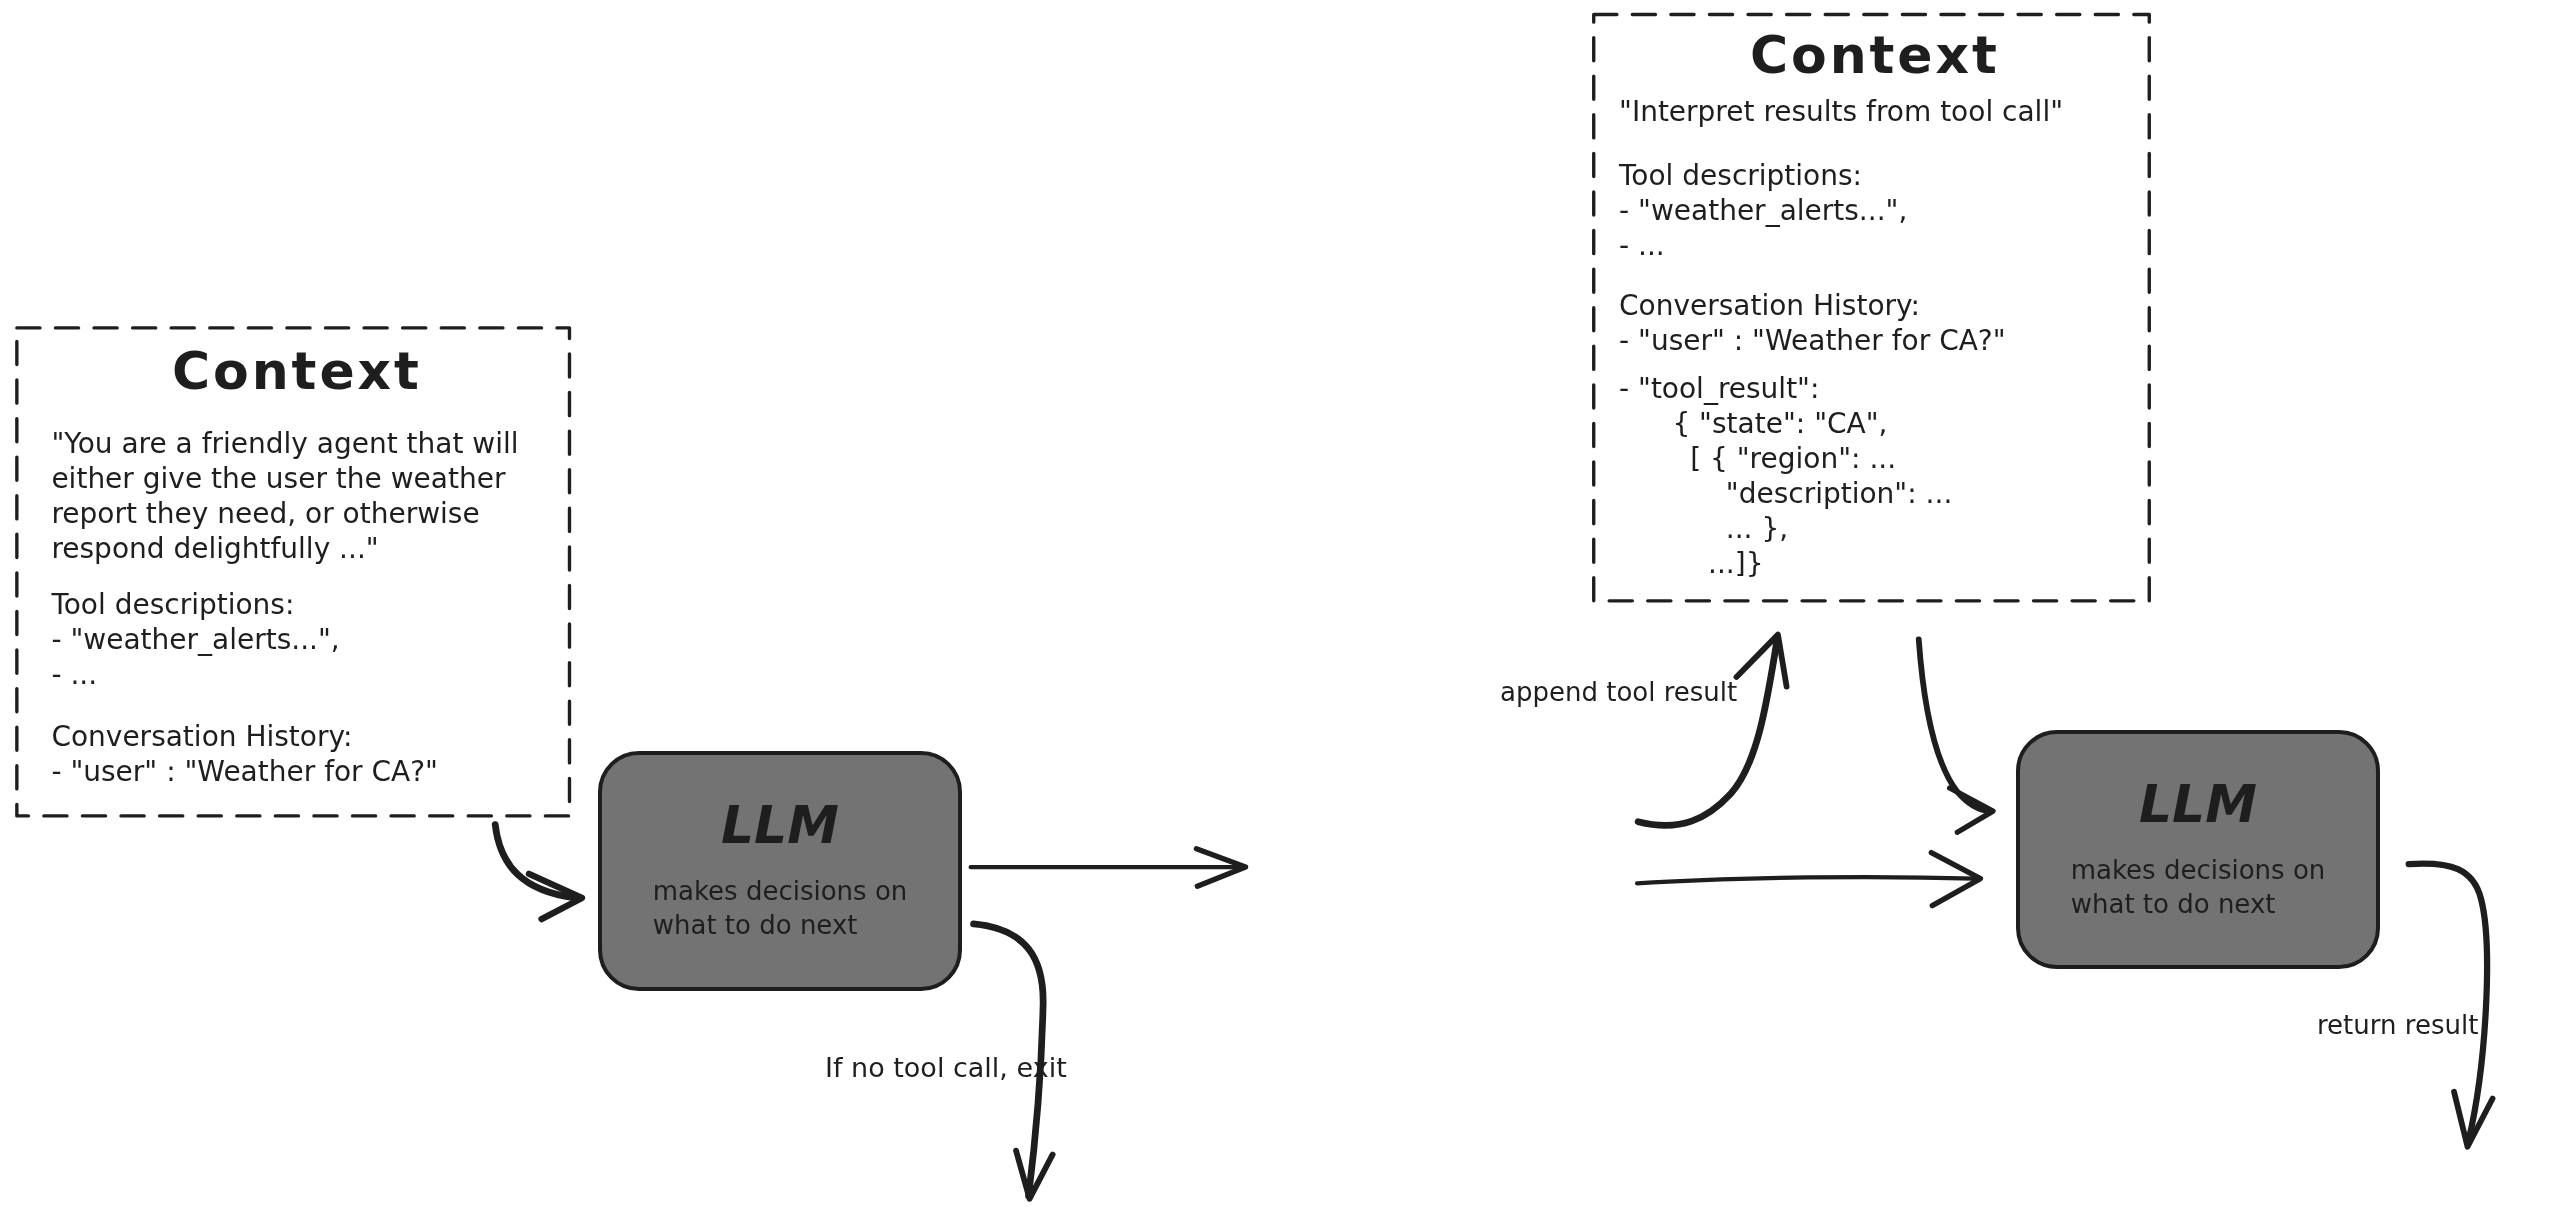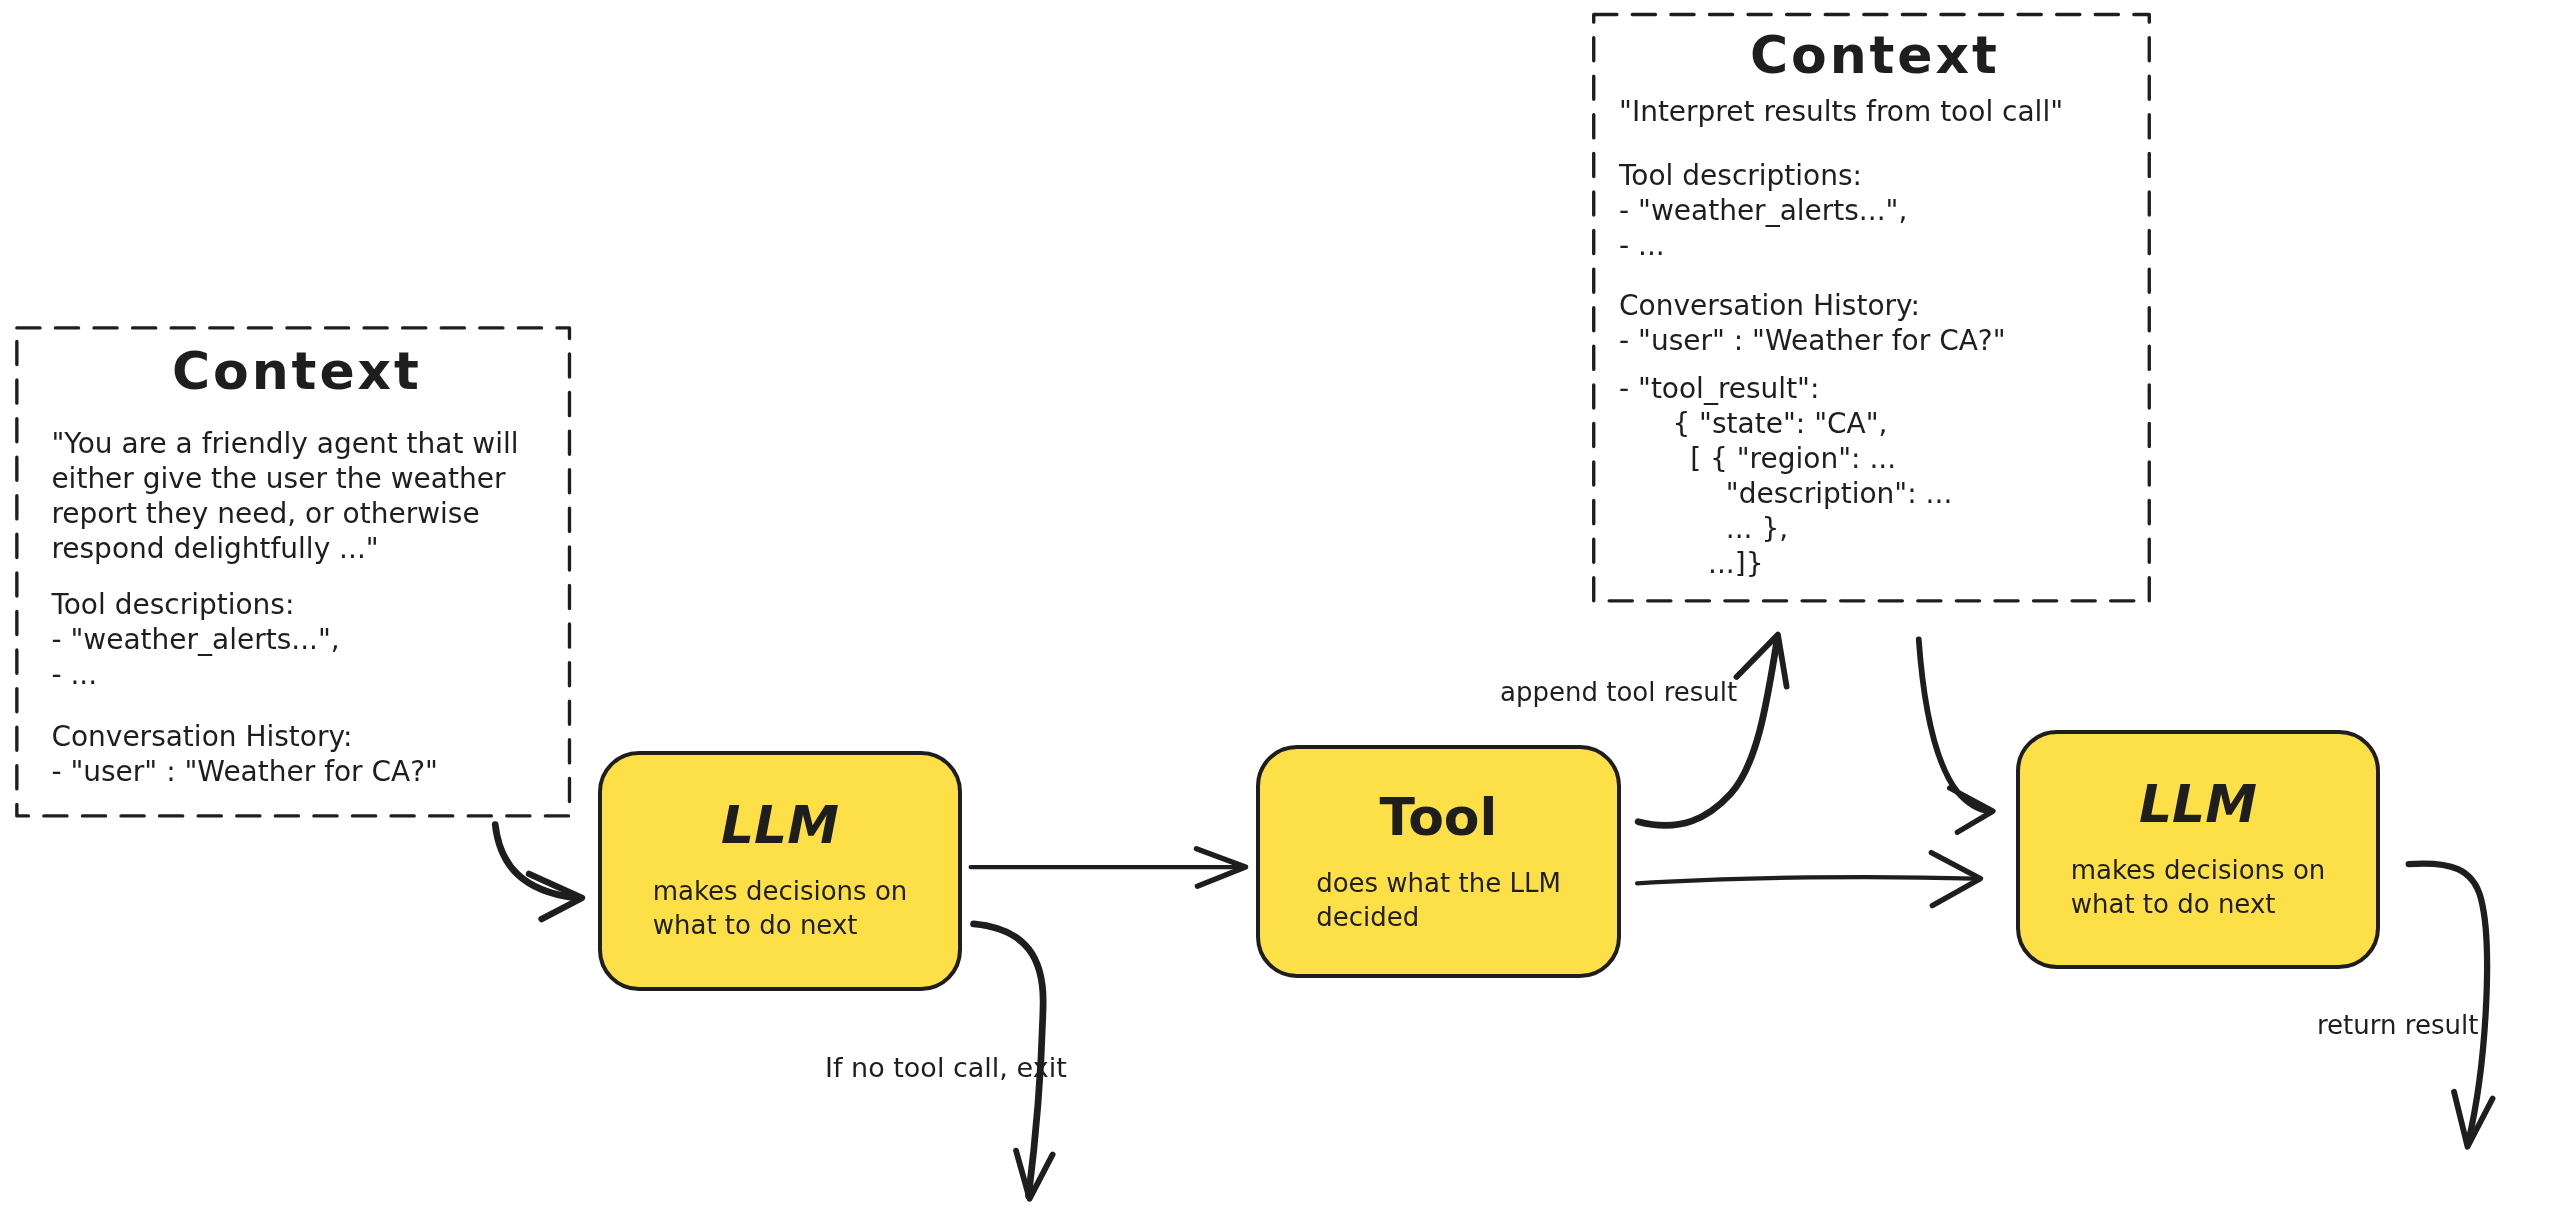--- a/index.html
+++ b/index.html
@@ -5,21 +5,21 @@
   html, body { margin: 0; padding: 0; background: #ffffff; }
   body { width: 2576px; height: 1221px; font-family: "DejaVu Sans", "Liberation Sans", sans-serif; color: #1e1e1e; }
   .canvas { position: relative; width: 2576px; height: 1221px; overflow: hidden; background: #ffffff; }
   .overlay { position: absolute; left: 0; top: 0; width: 2576px; height: 1221px; }
 
   .ctx { position: absolute; box-sizing: border-box; }
   .ctx-title { text-align: center; font-size: 52px; font-weight: 700; letter-spacing: 2.9px; line-height: 1.15; }
   .ctx-block { white-space: pre; font-size: 28px; line-height: 35px; }
 
   .node { position: absolute; box-sizing: border-box; border: 4.8px solid #1e1e1e; border-radius: 41px;
-          background: #fde047; display: flex; flex-direction: column; align-items: center; }
+          background: #737373; display: flex; flex-direction: column; align-items: center; }
   .node-title { font-size: 52px; font-weight: 700; line-height: 1; }
   .node-title.slant { font-style: italic; }
   .node-sub { white-space: pre; font-size: 26px; line-height: 34px; margin-top: 23px; text-align: left; }
 
   .edge-label { position: absolute; font-size: 26px; white-space: nowrap; }
 
   .stroke { fill: none; stroke: #1e1e1e; stroke-linecap: round; stroke-linejoin: round; }
 </style>
 </head>
 <body>
@@ -95,25 +95,20 @@
             ... },
           ...]}</div>
   </div>
 
   <div class="node" style="left:598px; top:751px; width:364px; height:240px; padding-top:44px;">
     <div class="node-title slant">LLM</div>
     <div class="node-sub">makes decisions on
 what to do next</div>
   </div>
 
-  <div class="node" style="left:1256px; top:745px; width:365px; height:233px; padding-top:42px;">
-    <div class="node-title">Tool</div>
-    <div class="node-sub">does what the LLM
-decided</div>
-  </div>
 
   <div class="node" style="left:2016px; top:730px; width:364px; height:239px; padding-top:44px;">
     <div class="node-title slant">LLM</div>
     <div class="node-sub">makes decisions on
 what to do next</div>
   </div>
 
   <div class="edge-label" style="left:1500px; top:677px;">append tool result</div>
   <div class="edge-label" style="left:825px; top:1052px; font-size:27px;">If no tool call, exit</div>
   <div class="edge-label" style="left:2317px; top:1010px;">return result</div>

